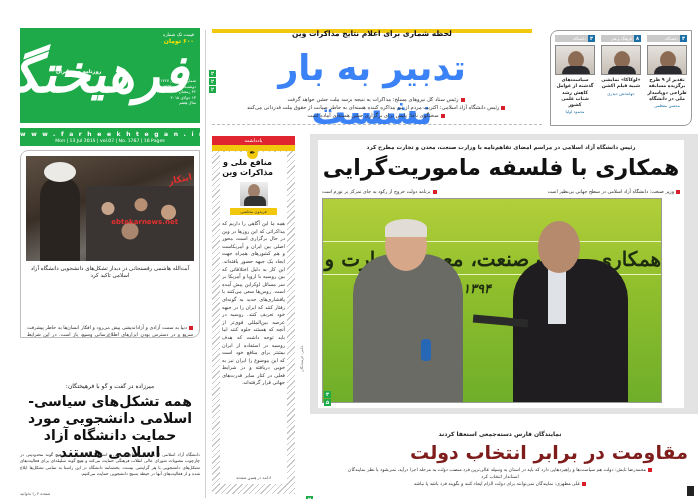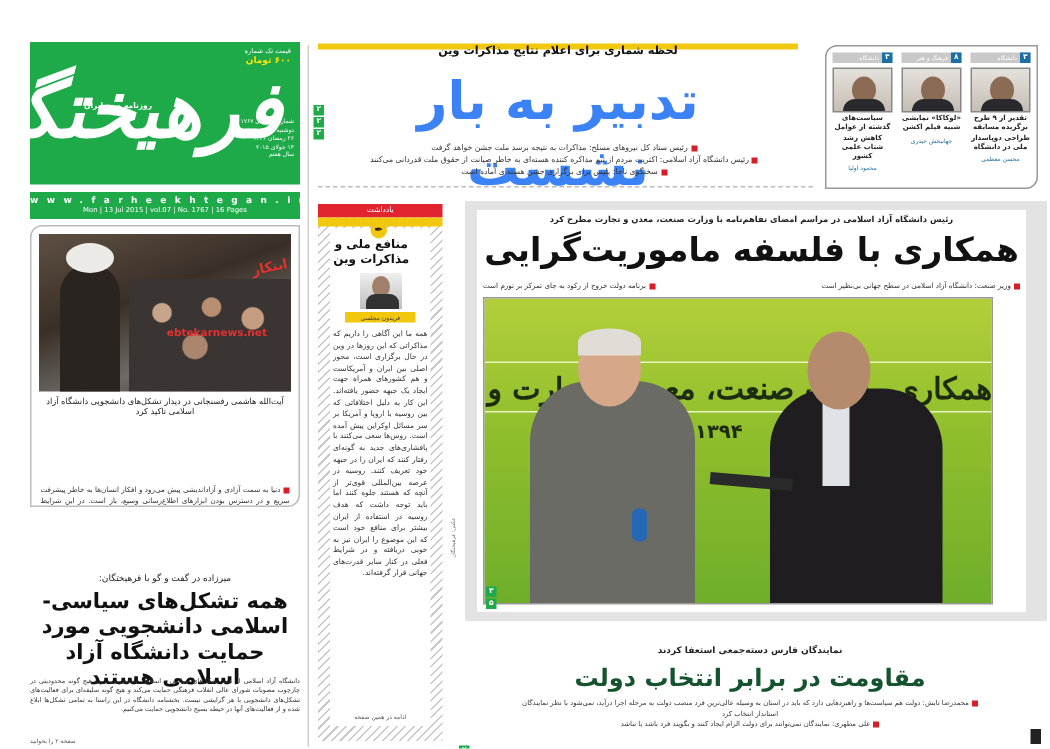--- a/index.html
+++ b/index.html
@@ -72,36 +72,36 @@
     .note-foot { position: absolute; left: 2px; right: 2px; bottom: 4px; font-size: 4px; color: #555; text-align: center; }
 
     
     .feature { position: absolute; left: 310px; top: 134px; width: 388px; height: 280px; background: #e3e3e3; }
     .feature-inner { position: absolute; left: 8px; top: 6px; width: 366px; height: 268px; background: #fff; }
     .f-kicker { position: absolute; left: 0; right: 0; top: 4px; text-align: center; font-size: 5.6px; font-weight: bold; color: #222; }
     .f-title { position: absolute; left: 0; right: 0; top: 14px; text-align: center; font-size: 22px; font-weight: bold; line-height: 28px; color: #111; }
     .f-bullets { position: absolute; left: 4px; right: 4px; top: 49px; font-size: 4.8px; color: #333; display: flex; justify-content: space-between; direction: rtl; }
     .f-photo { position: absolute; left: 4px; top: 58px; width: 340px; height: 205px; background: linear-gradient(180deg,#b2cf3a 0%,#8fbe2c 45%,#6fae2a 100%); overflow: hidden; border: 1px solid #999; }
     .f-photo .banner { position: absolute; left: 0; right: 0; top: 42px; height: 34px; border-top: 1px solid #e8f3c0; border-bottom: 1px solid #e8f3c0; font-family: "DejaVu Serif", serif; font-size: 20px; font-weight: bold; color: #1d2b10; text-align: center; line-height: 34px; white-space: nowrap; direction: rtl; }
-    .f-photo .year { position: absolute; left: 140px; top: 82px; font-size: 13px; color: #1d2b10; font-weight: bold; }
+    .f-photo .year { position: absolute; left: 140px; top: 82px; font-size: 13px; color: #1d2b10; font-weight: bold; font-style: italic; }
     .f-photo .man1 { position: absolute; left: 30px; top: 55px; width: 110px; height: 150px; background: #6b6b66; border-radius: 40px 40px 0 0; }
     .f-photo .man1h { position: absolute; left: 62px; top: 22px; width: 42px; height: 50px; background: #d6a889; border-radius: 50%; }
     .f-photo .man1hair { position: absolute; left: 62px; top: 20px; width: 42px; height: 18px; background: #e1dcd6; border-radius: 50% 50% 0 0; }
     .f-photo .man2 { position: absolute; left: 190px; top: 60px; width: 115px; height: 145px; background: #1f1d1f; border-radius: 40px 40px 0 0; }
     .f-photo .man2h { position: absolute; left: 215px; top: 22px; width: 42px; height: 52px; background: #b58a6d; border-radius: 50%; }
     .f-photo .shirt { position: absolute; left: 225px; top: 70px; width: 18px; height: 55px; background: #dfe3e8; }
     .f-photo .mic { position: absolute; left: 98px; top: 140px; width: 10px; height: 22px; background: #2768b6; border-radius: 4px; }
     .f-photo .folder { position: absolute; left: 150px; top: 118px; width: 55px; height: 8px; background: #2a2a2a; transform: rotate(5deg); }
     .f-pages { position: absolute; left: 6px; top: 250px; }
     .f-pages .pg { display: block; margin-top: 1px; }
     .photo-credit { position: absolute; left: 300px; top: 345px; font-size: 3.6px; color: #777; writing-mode: vertical-rl; transform: rotate(180deg); }
 
     
     .b-kicker { position: absolute; left: 312px; top: 430px; width: 376px; text-align: center; font-size: 6px; font-weight: bold; color: #222; }
-    .b-title { position: absolute; left: 312px; top: 440px; width: 376px; text-align: center; font-size: 16px; font-weight: bold; line-height: 24px; color: #14532d; }
+    .b-title { position: absolute; left: 312px; top: 440px; width: 376px; font-size: 19px; font-weight: bold; line-height: 24px; color: #7f1d1d; }
     .b-body { position: absolute; left: 340px; top: 466px; width: 320px; font-size: 4.6px; line-height: 7px; color: #333; text-align: center; }
     .b-page { position: absolute; left: 306px; top: 486px; }
     .b-black { position: absolute; left: 687px; top: 486px; width: 7px; height: 10px; background: #222; }
     .hr-v { position: absolute; left: 205px; top: 30px; width: 1px; height: 468px; background: #d0d0d0; }
   </style>
 </head>
 <body>
 
 <div class="hr-v"></div>
 

